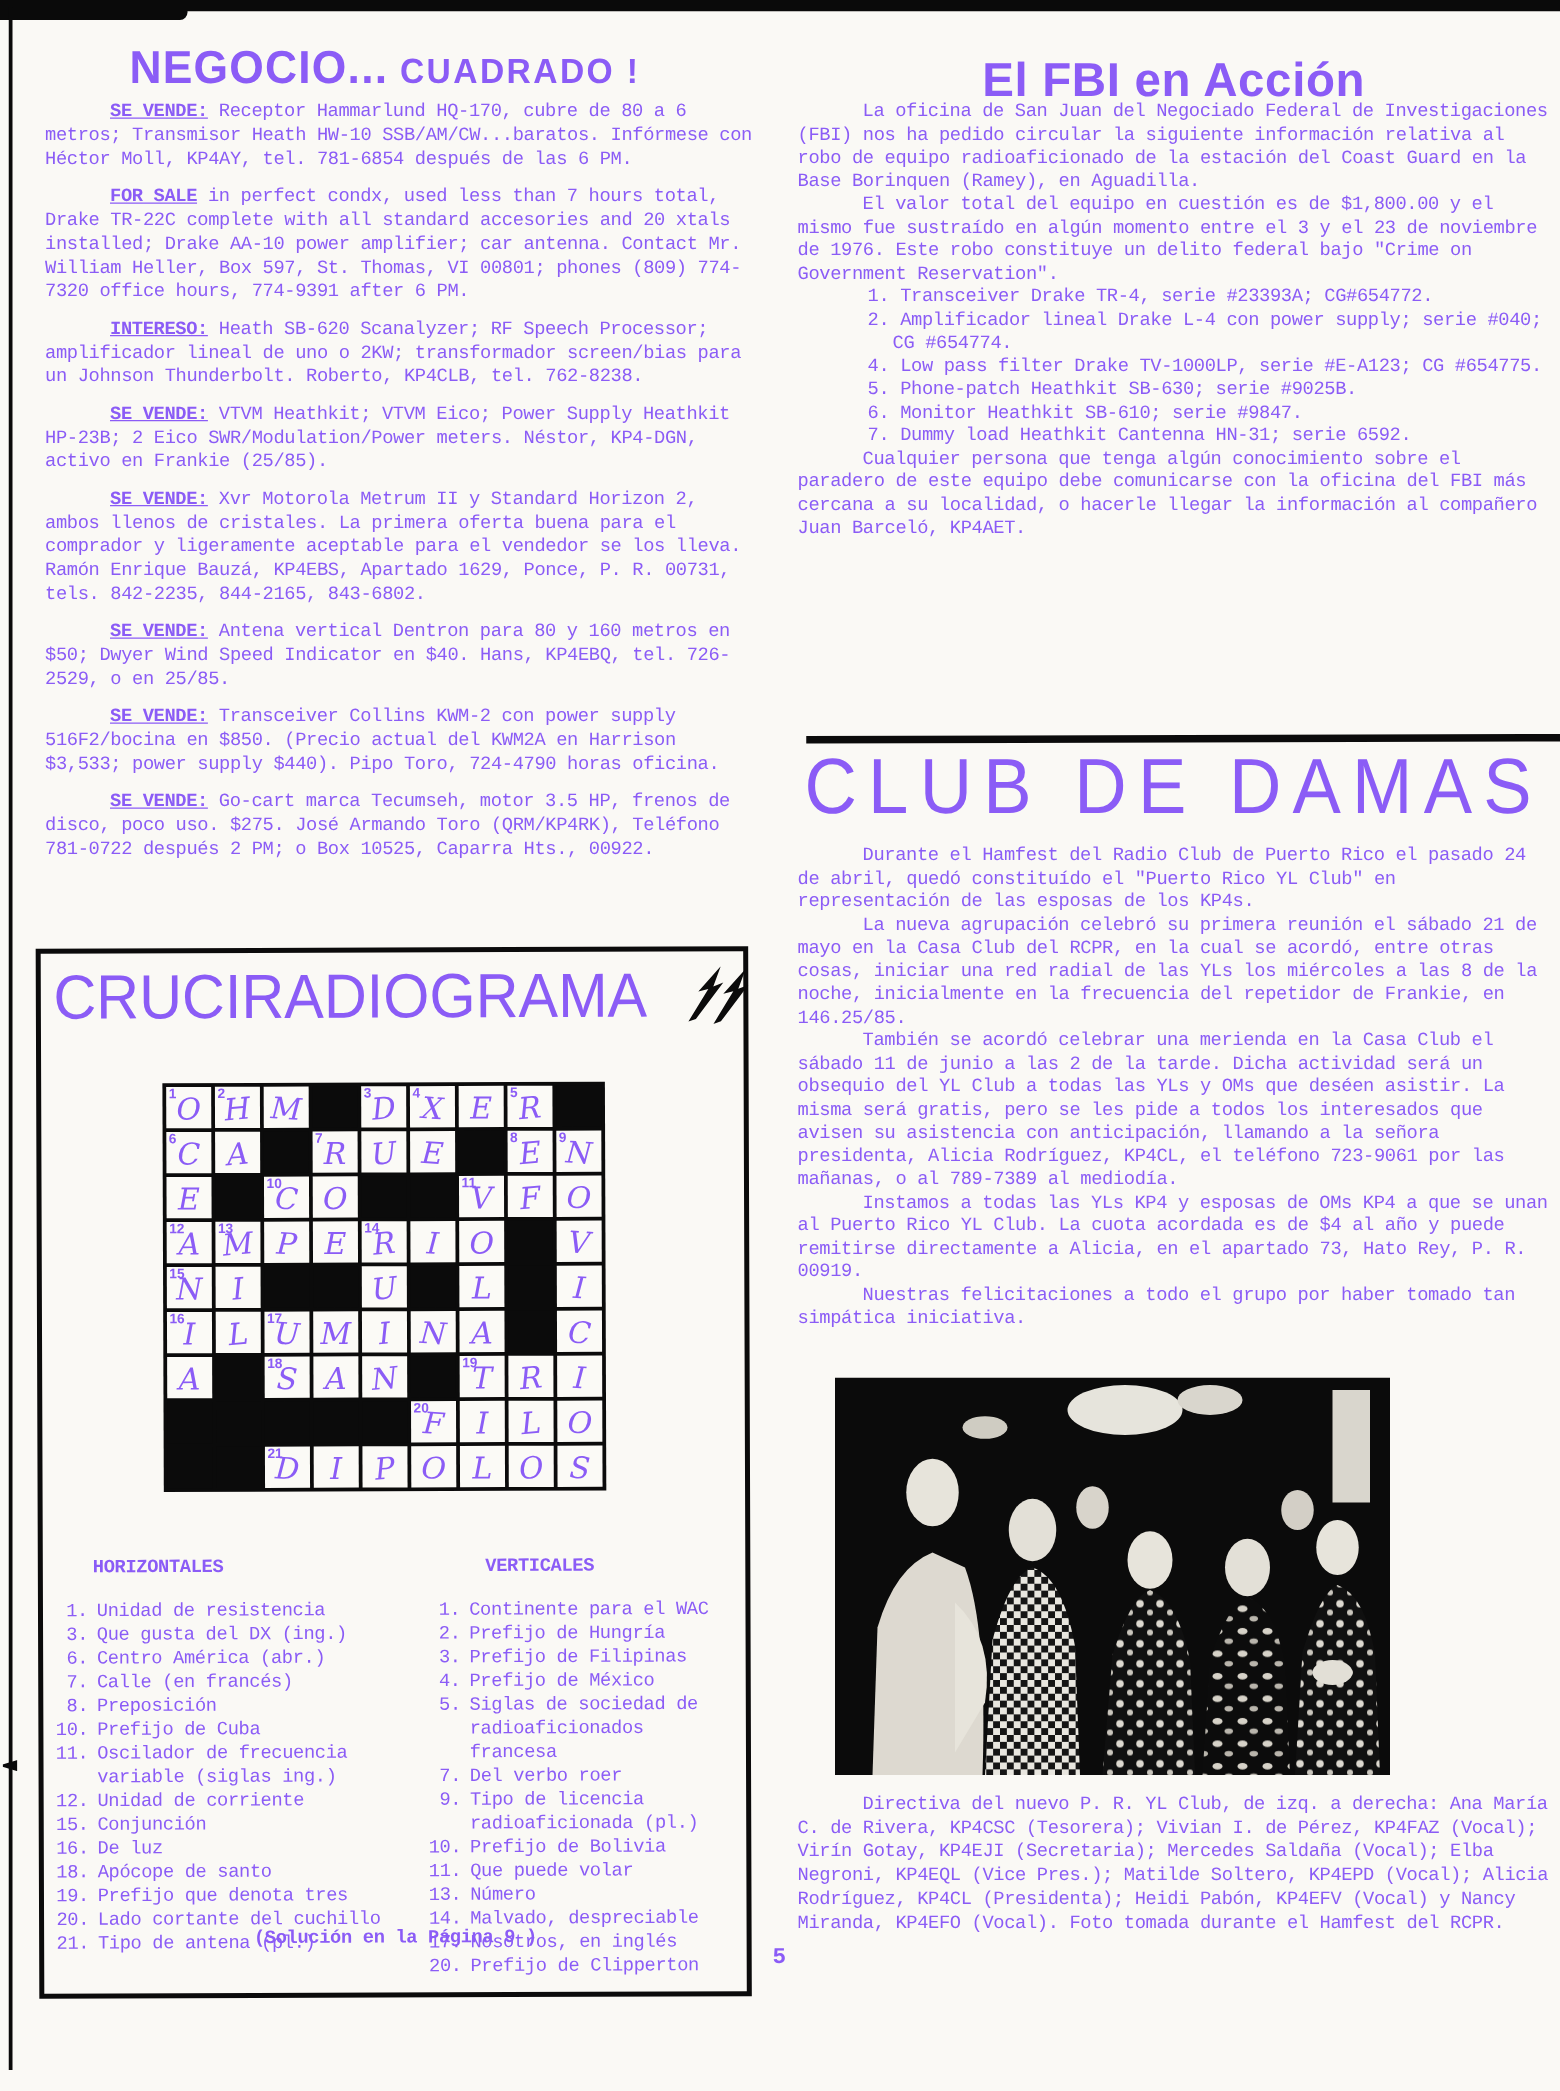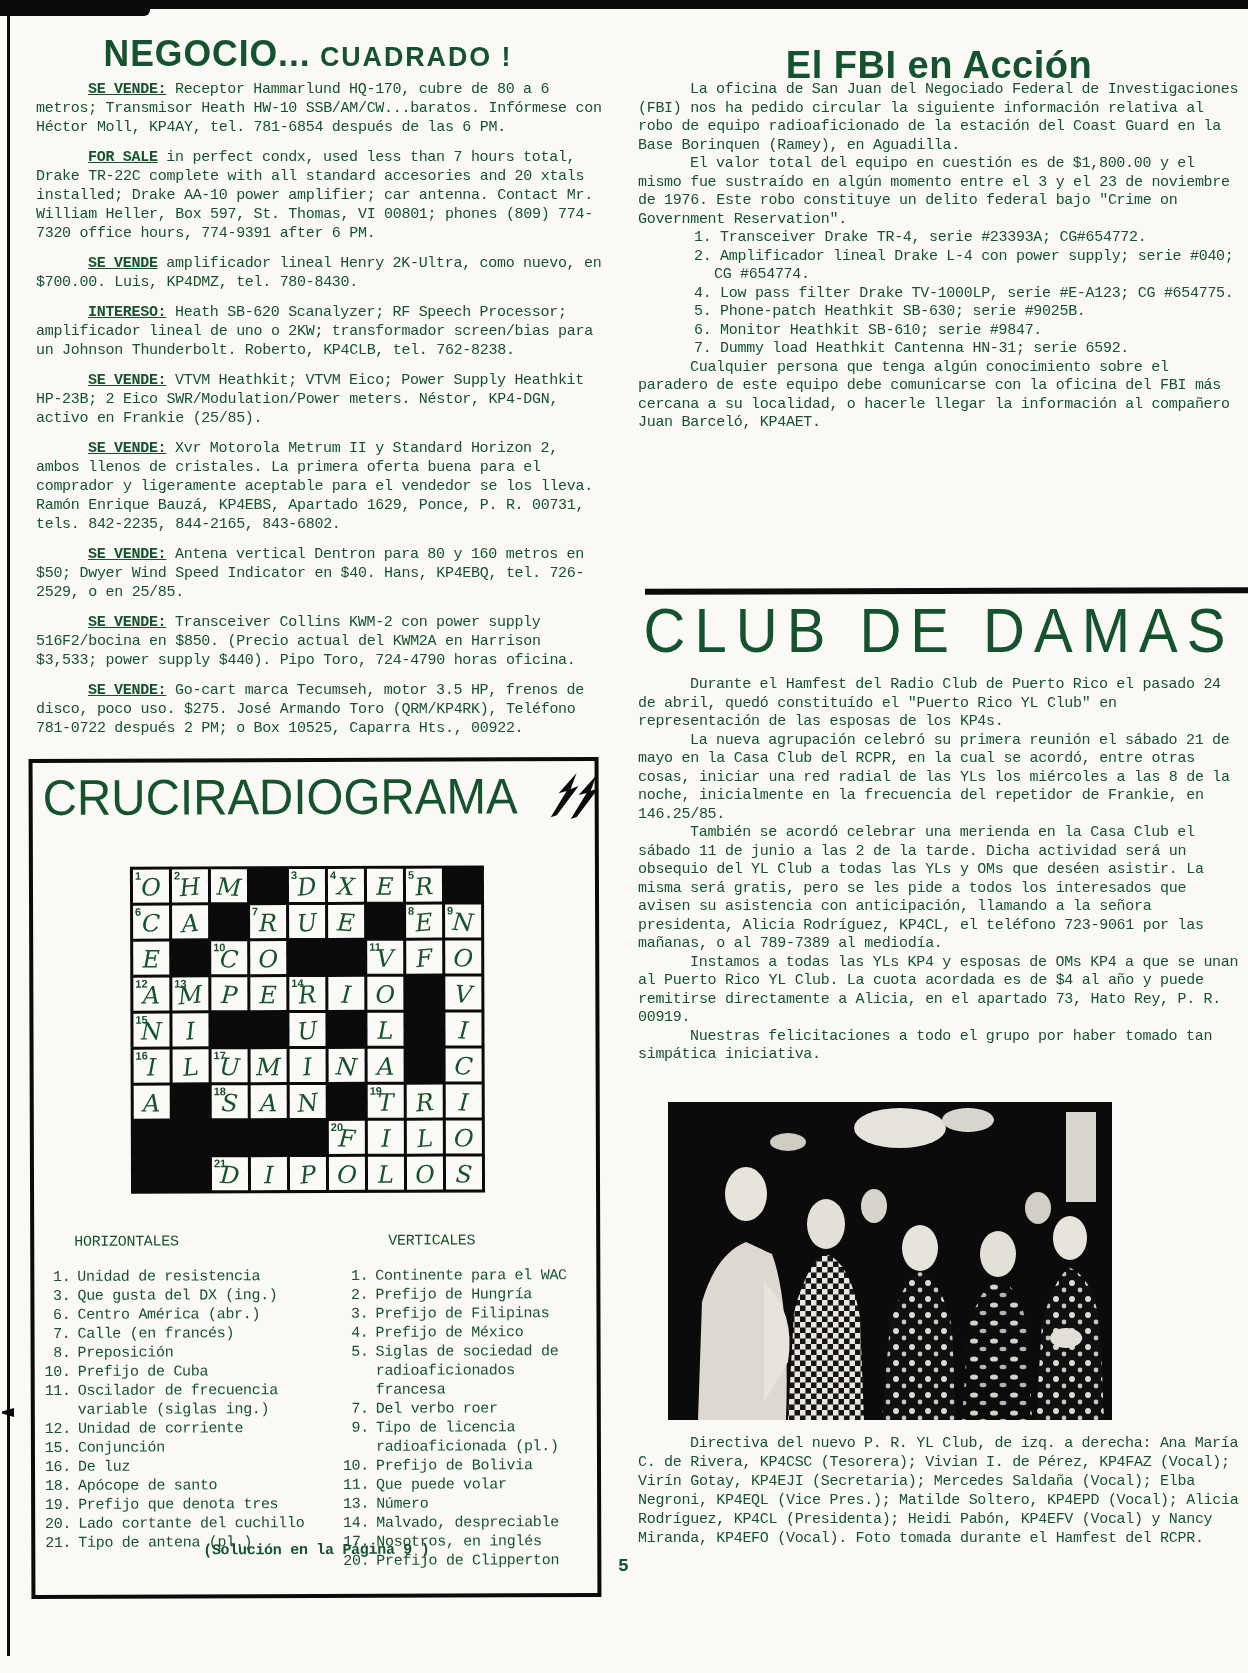--- a/index.html
+++ b/index.html
@@ -1,16 +1,16 @@
 <!DOCTYPE html>
 <html><head>
 <meta charset="utf-8">
 <style>
   html,body{margin:0;padding:0;background:#6b6b6b;}
-  .page{position:relative;width:1248px;height:1673px;background:#faf9f5;color:#14532d;
+  .page{position:relative;width:1248px;height:1673px;background:#faf9f5;color:#8b5cf6;
         font-family:"Liberation Mono",monospace;overflow:hidden;}
   
   .scan-top{position:absolute;left:0;top:0;width:1248px;height:9px;background:#0a0a0a;}
   .scan-top-blob{position:absolute;left:0;top:0;width:150px;height:16px;background:#0a0a0a;border-radius:0 0 6px 0;}
   .scan-left{position:absolute;left:7px;top:6px;width:3px;height:1650px;background:#0a0a0a;}
   .scan-mark{position:absolute;left:2px;top:1408px;width:12px;height:9px;background:#0a0a0a;
              clip-path:polygon(0 40%,100% 0,100% 100%,0 60%);}
   
   .tw{font-size:15px;line-height:19px;letter-spacing:-0.3px;}
   .para{margin:0;text-indent:52px;}
@@ -55,21 +55,21 @@
   .cell.blk{background:#0b0b0b;}
   .cnum{position:absolute;left:2px;top:0;font-family:"Liberation Sans",sans-serif;
         font-size:11px;font-weight:700;line-height:12px;}
   .clet{position:absolute;left:0;right:0;top:3px;bottom:0;display:flex;align-items:center;
         justify-content:center;font-family:"DejaVu Serif",serif;font-style:italic;
         font-size:24px;line-height:1;}
   .rot1{transform:rotate(-5deg);} .rot2{transform:rotate(4deg);}
   .clues{position:absolute;font-size:15px;line-height:19px;letter-spacing:-0.3px;}
   .clues-h{left:8px;top:466px;width:276px;}
   .clues-v{left:306px;top:466px;width:250px;}
-  .clue-head{font-weight:400;margin:4px 0 16px;}
+  .clue-head{font-weight:700;margin:16px 0 16px;}
   .clues-h .clue-head{margin-left:32px;}
   .clues-v .clue-head{margin-left:48px;}
   .clue{display:flex;margin:0;}
   .clue-num{flex:none;width:28px;text-align:right;}
   .clue-text{margin-left:7px;}
   .solution{position:absolute;left:0;top:780px;width:100%;text-align:center;font-size:15px;
             font-weight:700;letter-spacing:-0.3px;}
 </style>
 </head>
 <body>
@@ -79,21 +79,20 @@
   <div class="scan-top"></div>
   <div class="scan-top-blob"></div>
   <div class="scan-left"></div>
   <div class="scan-mark"></div>
 
   <div class="col-left tw">
     <h1 class="negocio-title"><span class="t1">NEGOCIO...</span><span class="t2"> <span>CUADRADO !</span></span></h1>
     <div>
         <p class="ad"><span class="ad-lead">SE VENDE:</span><span> Receptor Hammarlund HQ-170, cubre de 80 a 6 metros; Transmisor Heath HW-10 SSB/AM/CW...baratos. Infórmese con Héctor Moll, KP4AY, tel. 781-6854 después de las 6 PM.</span></p>
         <p class="ad"><span class="ad-lead">FOR SALE</span><span> in perfect condx, used less than 7 hours total, Drake TR-22C complete with all standard accesories and 20 xtals installed; Drake AA-10 power amplifier; car antenna. Contact Mr. William Heller, Box 597, St. Thomas, VI 00801; phones (809) 774-7320 office hours, 774-9391 after 6 PM.</span></p>
-        <p class="ad"><span class="ad-lead">SE VENDE</span><span> amplificador lineal Henry 2K-Ultra, como nuevo, en $700.00. Luis, KP4DMZ, tel. 780-8430.</span></p>
         <p class="ad"><span class="ad-lead">INTERESO:</span><span> Heath SB-620 Scanalyzer; RF Speech Processor; amplificador lineal de uno o 2KW; transformador screen/bias para un Johnson Thunderbolt. Roberto, KP4CLB, tel. 762-8238.</span></p>
         <p class="ad"><span class="ad-lead">SE VENDE:</span><span> VTVM Heathkit; VTVM Eico; Power Supply Heathkit HP-23B; 2 Eico SWR/Modulation/Power meters. Néstor, KP4-DGN, activo en Frankie (25/85).</span></p>
         <p class="ad"><span class="ad-lead">SE VENDE:</span><span> Xvr Motorola Metrum II y Standard Horizon 2, ambos llenos de cristales. La primera oferta buena para el comprador y ligeramente aceptable para el vendedor se los lleva. Ramón Enrique Bauzá, KP4EBS, Apartado 1629, Ponce, P. R. 00731, tels. 842-2235, 844-2165, 843-6802.</span></p>
         <p class="ad"><span class="ad-lead">SE VENDE:</span><span> Antena vertical Dentron para 80 y 160 metros en $50; Dwyer Wind Speed Indicator en $40. Hans, KP4EBQ, tel. 726-2529, o en 25/85.</span></p>
         <p class="ad"><span class="ad-lead">SE VENDE:</span><span> Transceiver Collins KWM-2 con power supply 516F2/bocina en $850. (Precio actual del KWM2A en Harrison $3,533; power supply $440). Pipo Toro, 724-4790 horas oficina.</span></p>
         <p class="ad"><span class="ad-lead">SE VENDE:</span><span> Go-cart marca Tecumseh, motor 3.5 HP, frenos de disco, poco uso. $275. José Armando Toro (QRM/KP4RK), Teléfono 781-0722 después 2 PM; o Box 10525, Caparra Hts., 00922.</span></p>
       </div>
   </div>
 
   <div class="fbi tw">

